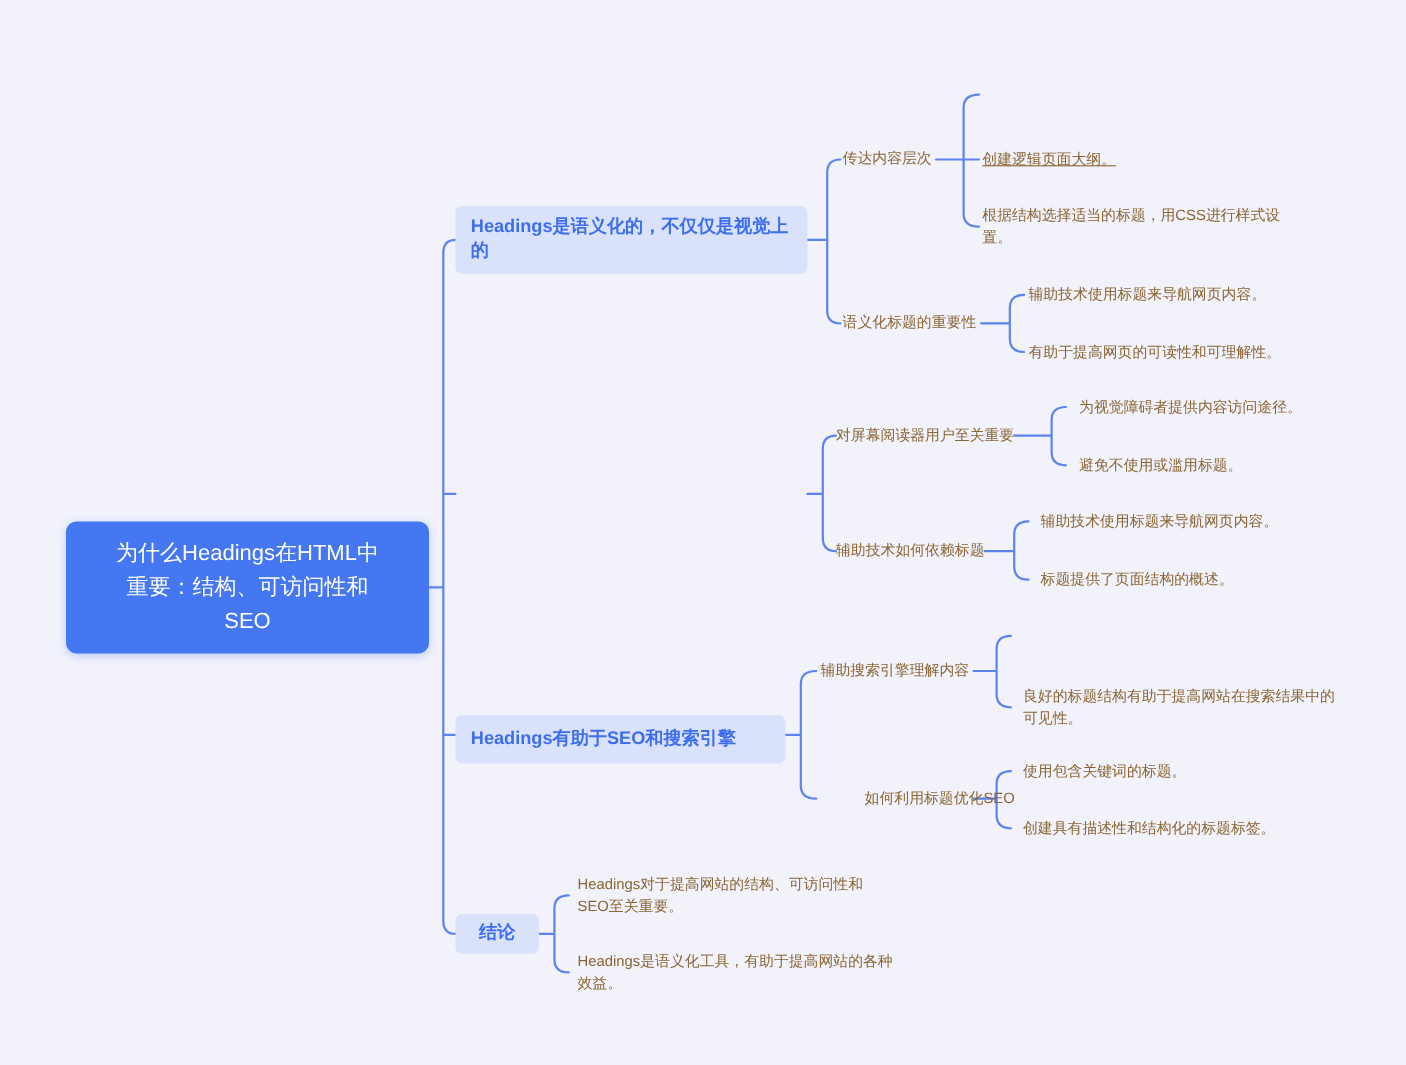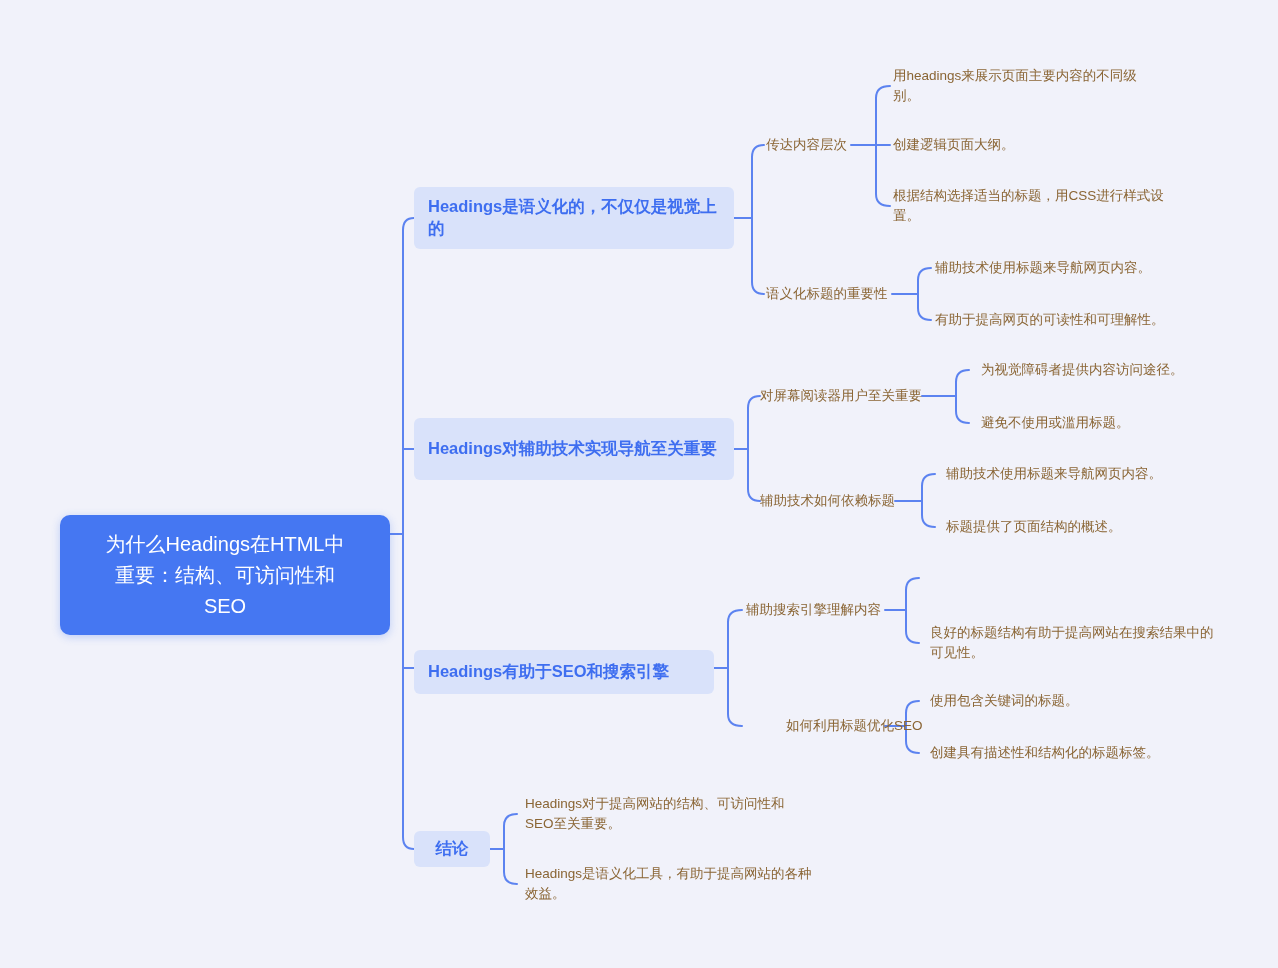--- a/index.html
+++ b/index.html
@@ -24,21 +24,20 @@
     background: #4577f2;
     color: #ffffff;
     font-size: 20px;
     font-weight: 500;
     line-height: 1.55;
     text-align: center;
     justify-content: center;
     padding: 10px 42px;
     border-radius: 10px;
     box-shadow: 0 2px 8px rgba(69,119,242,0.30);
-    margin-top: 41px;
   }
   .branch {
     background: #d9e2fa;
     color: #3e6ef0;
     font-size: 16.5px;
     font-weight: 600;
     line-height: 1.32;
     padding: 6px 14px;
     border-radius: 6px;
     justify-content: flex-start;
@@ -91,23 +90,20 @@
     <path d="M490 849 H504 M517 814 Q504 814 504 826 V872 Q504 884 517 884"></path>
   </svg>
 
   <div class="node box root" style="left:60px;top:474px;width:330px;height:120px;">
     <span>为什么Headings在HTML中重要：结构、可访问性和SEO</span>
   </div>
 
   <div class="node box branch" style="left:414px;top:187px;width:320px;height:62px;">
     <span>Headings是语义化的，不仅仅是视觉上的</span>
   </div>
-  <div class="node box branch" style="left:414px;top:418px;width:320px;height:62px;">
-    <span>Headings对辅助技术实现导航至关重要</span>
-  </div>
   <div class="node box branch" style="left:414px;top:650px;width:300px;height:44px;">
     <span>Headings有助于SEO和搜索引擎</span>
   </div>
   <div class="node box branch center" style="left:414px;top:831px;width:76px;height:36px;">
     <span>结论</span>
   </div>
 
   <div class="node sub" style="left:766px;top:145px;">
     <span>传达内容层次</span>
   </div>
@@ -120,24 +116,21 @@
   <div class="node sub" style="left:760px;top:501px;">
     <span>辅助技术如何依赖标题</span>
   </div>
   <div class="node sub" style="left:746px;top:610px;">
     <span>辅助搜索引擎理解内容</span>
   </div>
   <div class="node sub" style="left:746px;top:726px;margin-left:40px;">
     <span>如何利用标题优化SEO</span>
   </div>
 
-  <div class="node leaf" style="left:893px;top:86px;max-width:268px;">
-    <span>用headings来展示页面主要内容的不同级别。</span>
-  </div>
-  <div class="node leaf nw" style="left:893px;top:145px;">
+  <div class="node leaf nw" style="left:893px;top:145px;text-decoration:underline;">
     <span>创建逻辑页面大纲。</span>
   </div>
   <div class="node leaf" style="left:893px;top:206px;max-width:284px;">
     <span>根据结构选择适当的标题，用CSS进行样式设置。</span>
   </div>
 
   <div class="node leaf nw" style="left:935px;top:268px;">
     <span>辅助技术使用标题来导航网页内容。</span>
   </div>
   <div class="node leaf nw" style="left:935px;top:320px;">

